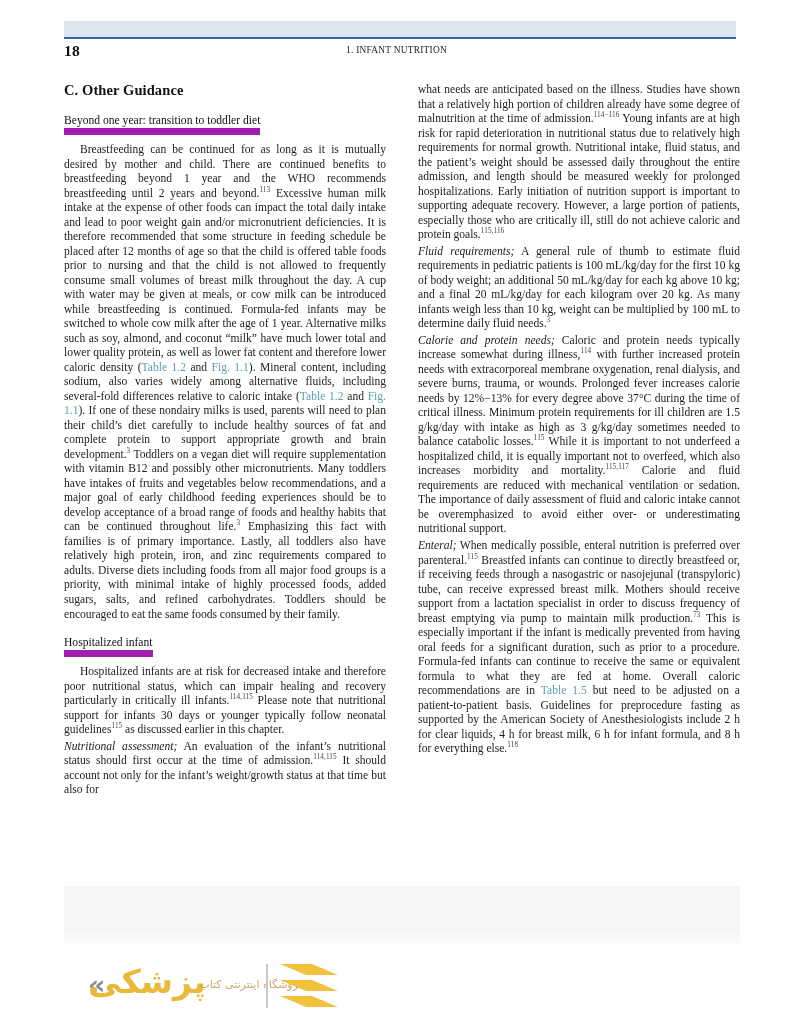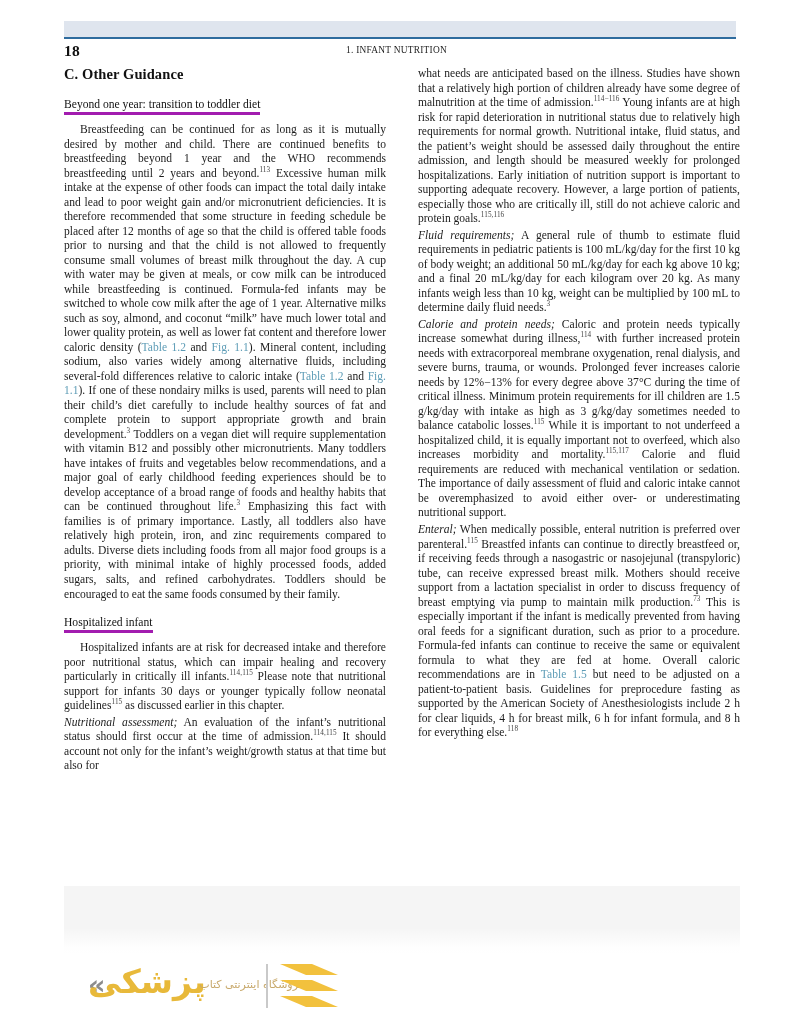--- a/index.html
+++ b/index.html
@@ -65,41 +65,41 @@
   .columns {
     position: absolute;
     left: 64px;
     top: 66px;
     width: 676px;
     height: 888px;
     overflow: hidden;
   }
   .col {
     position: absolute;
-    top: 0;
+    top: 16px;
     width: 322px;
     height: 888px;
     overflow: hidden;
   }
   .col-left  { left: 0; }
   .col-right { left: 354px; }
 
   h2.sec-title {
     font-size: 14.5px;
     font-weight: bold;
     margin: 0 0 11px 0;
     letter-spacing: .1px;
     color: #111;
   }
   h3.sub-title {
     font-size: 11.6px;
     font-weight: normal;
     margin: 0 0 4px 0;
     padding-bottom: 1px;
-    border-bottom: 3px solid #a21caf;
+    border-bottom: 7px solid #a21caf;
     display: inline-block;
     color: #111;
   }
   .sub-wrap { margin: 0 0 3px 0; }
   .sub-wrap.spaced { margin-top: 11px; }
 
   p.body {
     font-size: 11.55px;
     line-height: 14.52px;
     text-align: justify;

